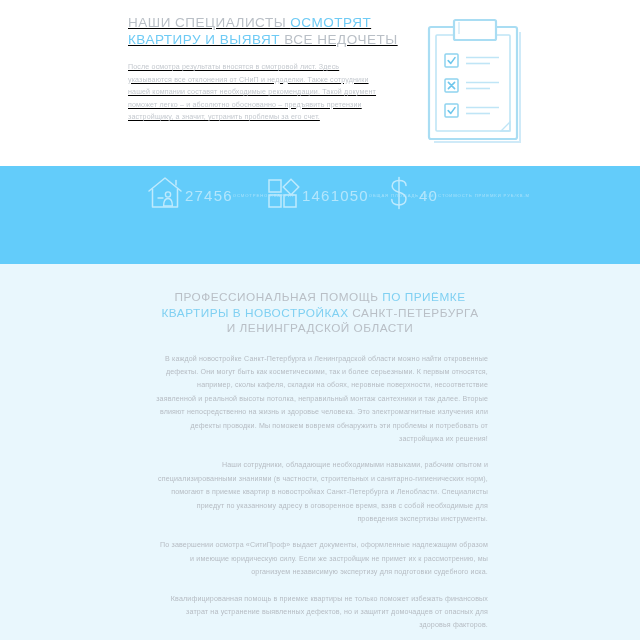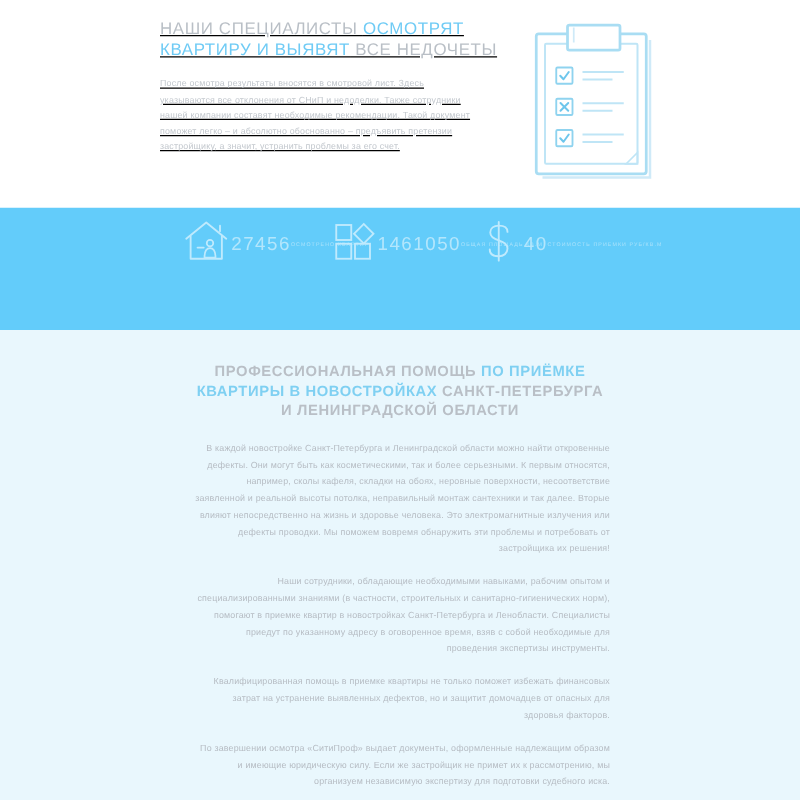--- a/index.html
+++ b/index.html
@@ -116,21 +116,21 @@
     width: 344px;
     margin: 0 auto;
   }
   .article-heading {
     text-align: center;
     font-size: 11.8px;
     line-height: 15.5px;
     letter-spacing: 0.5px;
     color: #b9bfc6;
     text-transform: uppercase;
-    font-weight: 700;
+    font-weight: 400;
   }
   .article-heading .hl { color: #7fd0f2; }
   .article-body {
     margin-top: 16px;
     padding-left: 8px;
     padding-right: 4px;
   }
   .article-body p {
     font-size: 7.1px;
     line-height: 13.4px;
@@ -239,18 +239,18 @@
 
     <h2 class="article-heading">
       <span>ПРОФЕССИОНАЛЬНАЯ ПОМОЩЬ </span><span class="hl">ПО ПРИЁМКЕ</span><br>
       <span class="hl">КВАРТИРЫ В НОВОСТРОЙКАХ</span><span> САНКТ-ПЕТЕРБУРГА</span><br>
       <span>И ЛЕНИНГРАДСКОЙ ОБЛАСТИ</span>
     </h2>
 
     <div class="article-body">
       <p>В каждой новостройке Санкт-Петербурга и Ленинградской области можно найти откровенные дефекты. Они могут быть как косметическими, так и более серьезными. К первым относятся, например, сколы кафеля, складки на обоях, неровные поверхности, несоответствие заявленной и реальной высоты потолка, неправильный монтаж сантехники и так далее. Вторые влияют непосредственно на жизнь и здоровье человека. Это электромагнитные излучения или дефекты проводки. Мы поможем вовремя обнаружить эти проблемы и потребовать от застройщика их решения!</p>
       <p>Наши сотрудники, обладающие необходимыми навыками, рабочим опытом и специализированными знаниями (в частности, строительных и санитарно-гигиенических норм), помогают в приемке квартир в новостройках Санкт-Петербурга и Ленобласти. Специалисты приедут по указанному адресу в оговоренное время, взяв с собой необходимые для проведения экспертизы инструменты.</p>
+      <p>По завершении осмотра «СитиПроф» выдает документы, оформленные надлежащим образом и имеющие юридическую силу. Если же застройщик не примет их к рассмотрению, мы организуем независимую экспертизу для подготовки судебного иска.</p>
       <p>Квалифицированная помощь в приемке квартиры не только поможет избежать финансовых затрат на устранение выявленных дефектов, но и защитит домочадцев от опасных для здоровья факторов.</p>
-      <p>По завершении осмотра «СитиПроф» выдает документы, оформленные надлежащим образом и имеющие юридическую силу. Если же застройщик не примет их к рассмотрению, мы организуем независимую экспертизу для подготовки судебного иска.</p>
     </div>
 
   </div>
 </section>
 
 </body></html>

